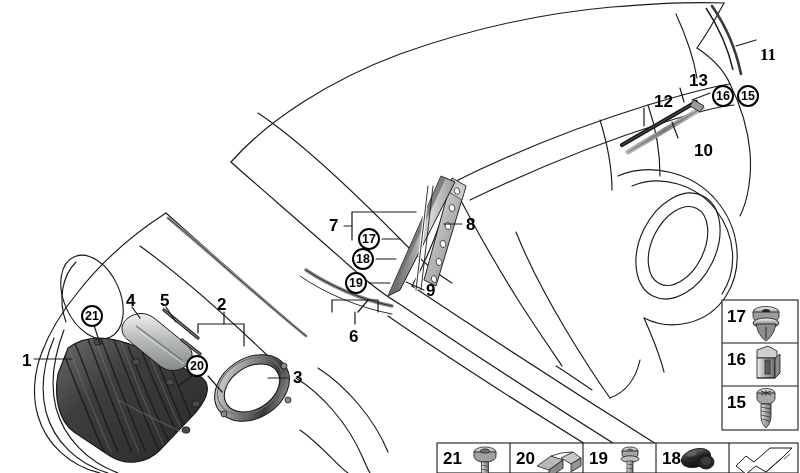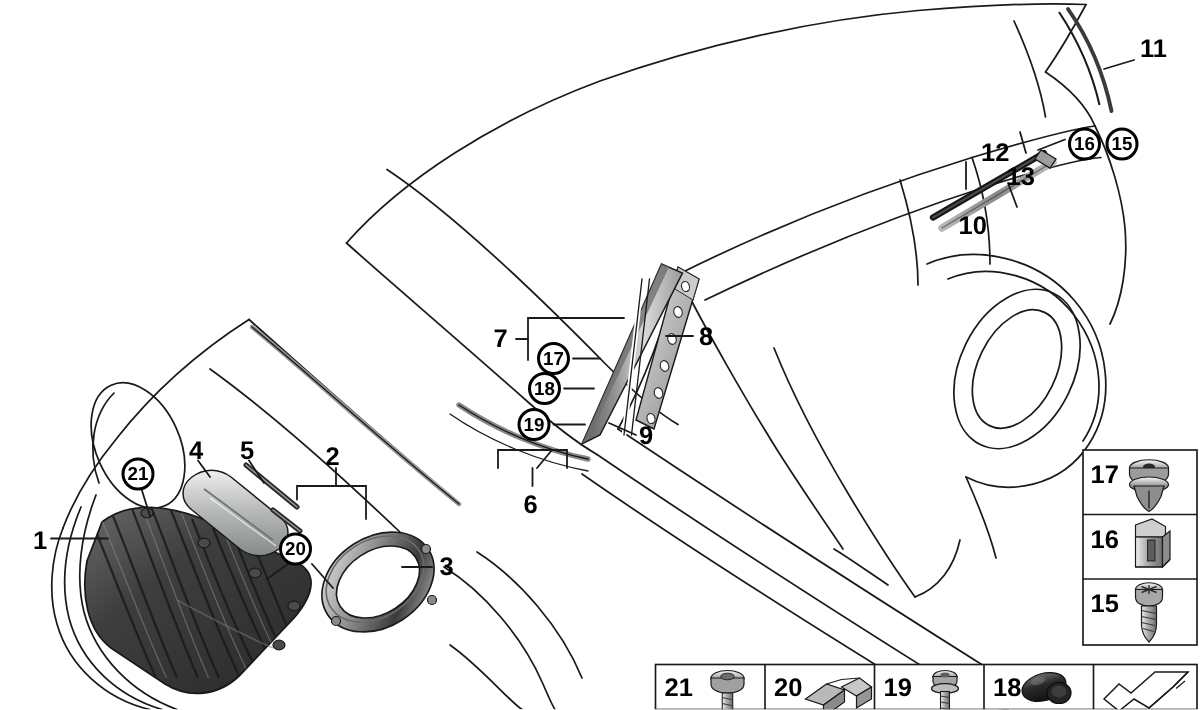--- a/index.html
+++ b/index.html
@@ -449,24 +449,24 @@
 
   <div class="cl" style="left:22px;  top:352px;">1</div>
   <div class="cl" style="left:217px; top:296px;">2</div>
   <div class="cl" style="left:293px; top:369px;">3</div>
   <div class="cl" style="left:126px; top:292px;">4</div>
   <div class="cl" style="left:160px; top:292px;">5</div>
   <div class="cl" style="left:349px; top:328px;">6</div>
   <div class="cl" style="left:329px; top:217px;">7</div>
   <div class="cl" style="left:466px; top:216px;">8</div>
   <div class="cl" style="left:426px; top:282px;">9</div>
-  <div class="cl" style="left:639px; top:142px;">10</div>
-  <div class="cl" style="left:760px; top:24px;">11</div>
+  <div class="cl" style="left:694px; top:142px;">10</div>
+  <div class="cl" style="left:760px; top:46px;font-family:Liberation Serif, serif;">11</div>
   <div class="cl" style="left:635px; top:93px;margin-left:19px;">12</div>
-  <div class="cl" style="left:671px; top:72px;margin-top:37px;">13</div>
+  <div class="cl" style="left:689px; top:72px;">13</div>
 
   <div class="circ" style="left:737px; top:85px;">15</div>
   <div class="circ" style="left:712px; top:85px;">16</div>
   <div class="circ" style="left:358px; top:228px;">17</div>
   <div class="circ" style="left:352px; top:248px;">18</div>
   <div class="circ" style="left:345px; top:272px;">19</div>
   <div class="circ" style="left:186px; top:355px;">20</div>
   <div class="circ" style="left:81px;  top:305px;">21</div>
 
   <div class="legend-num" style="left:727px; top:308px;">17</div>

